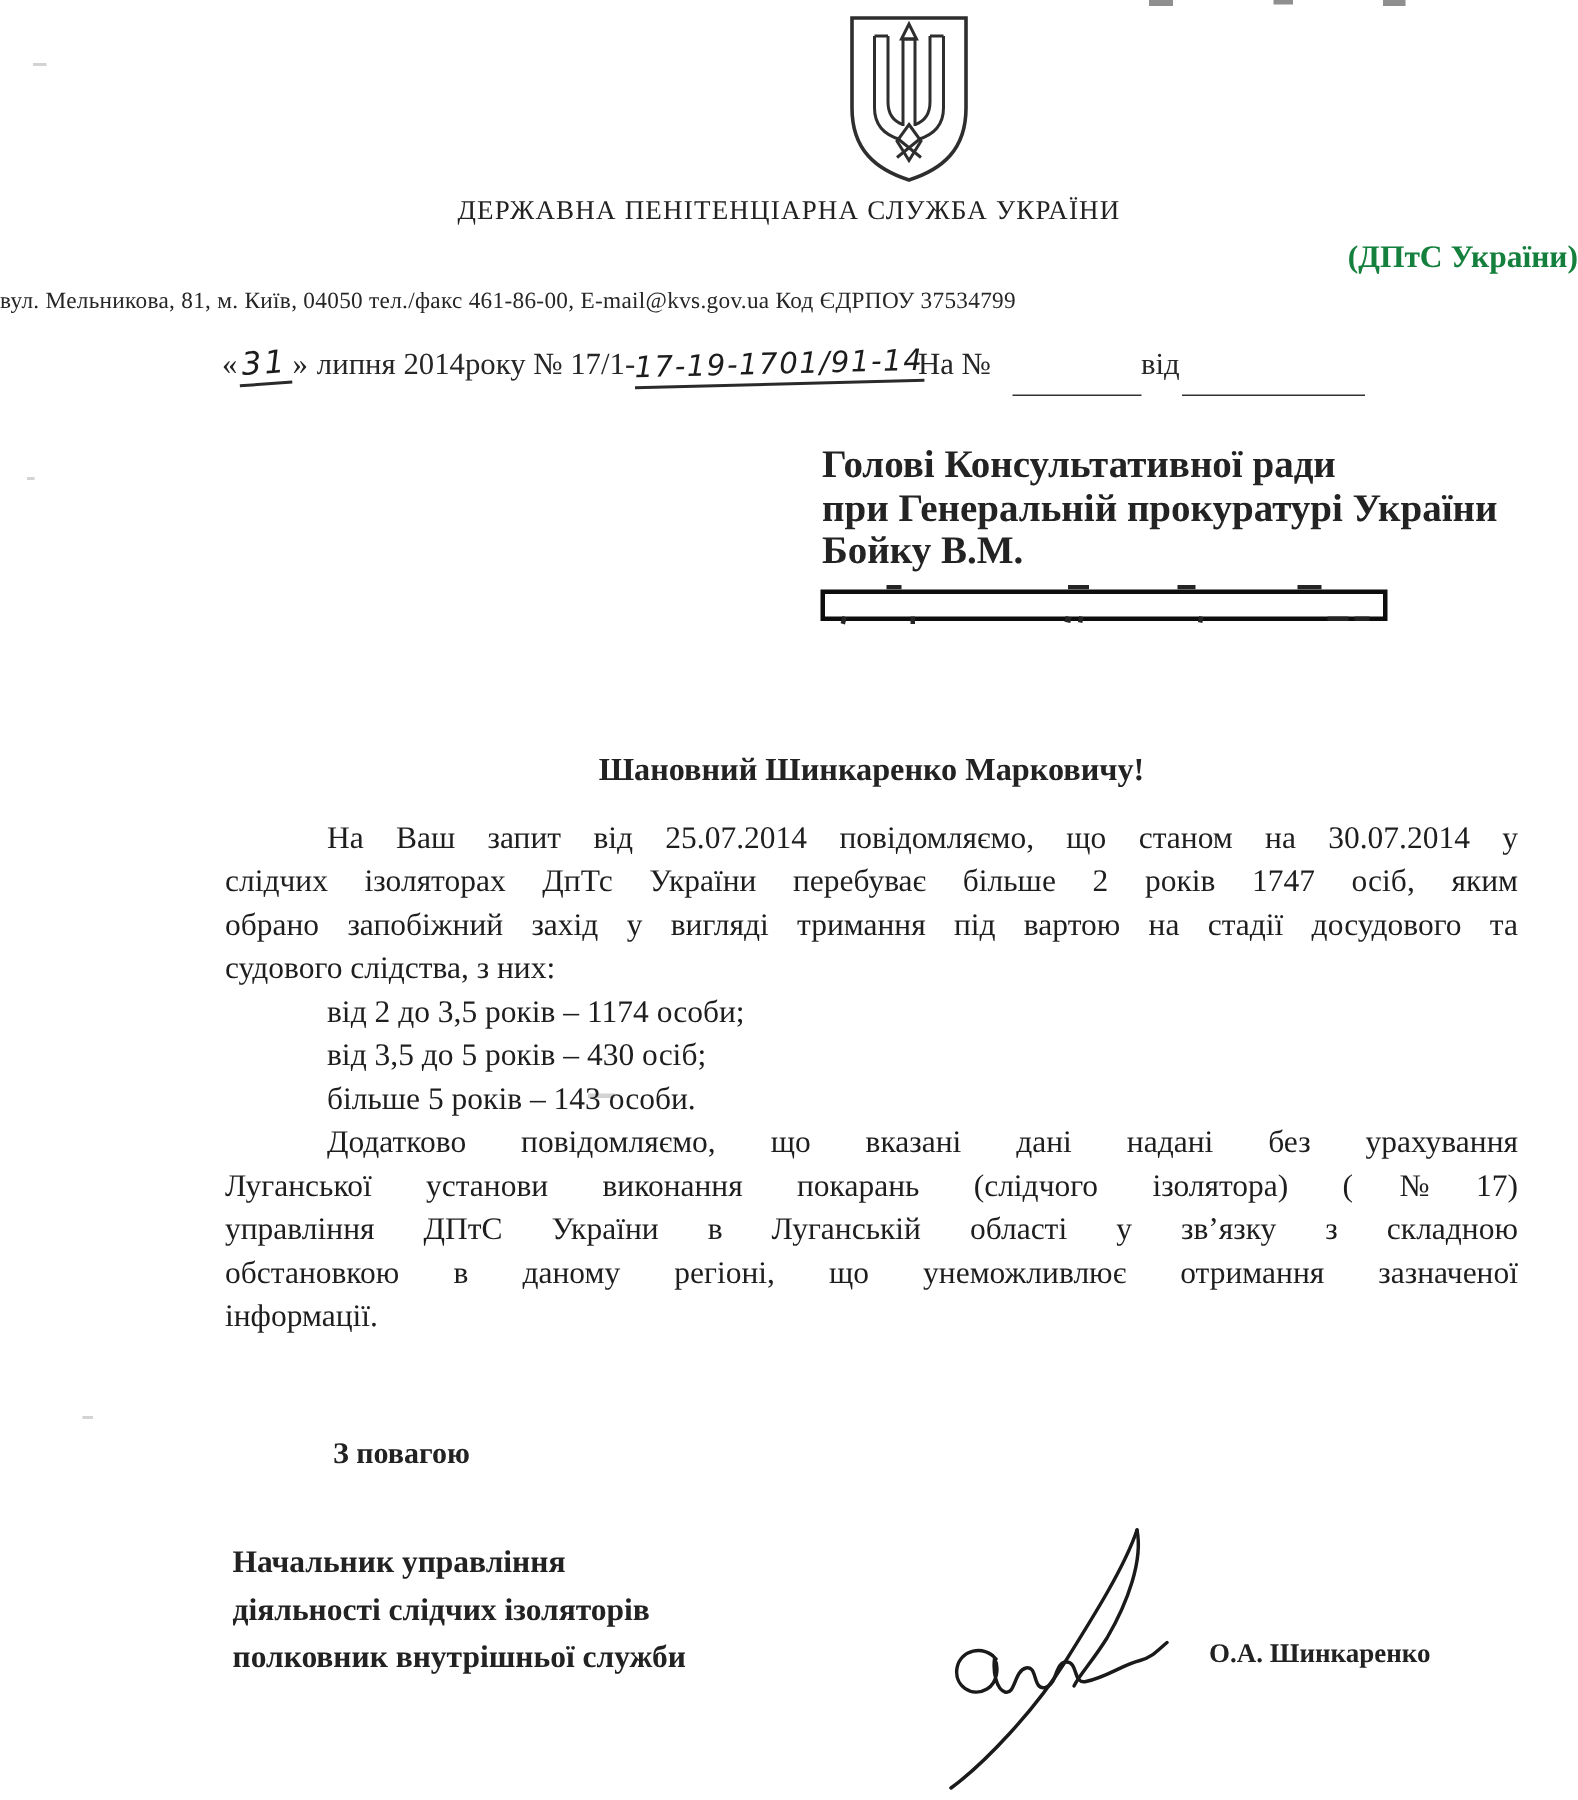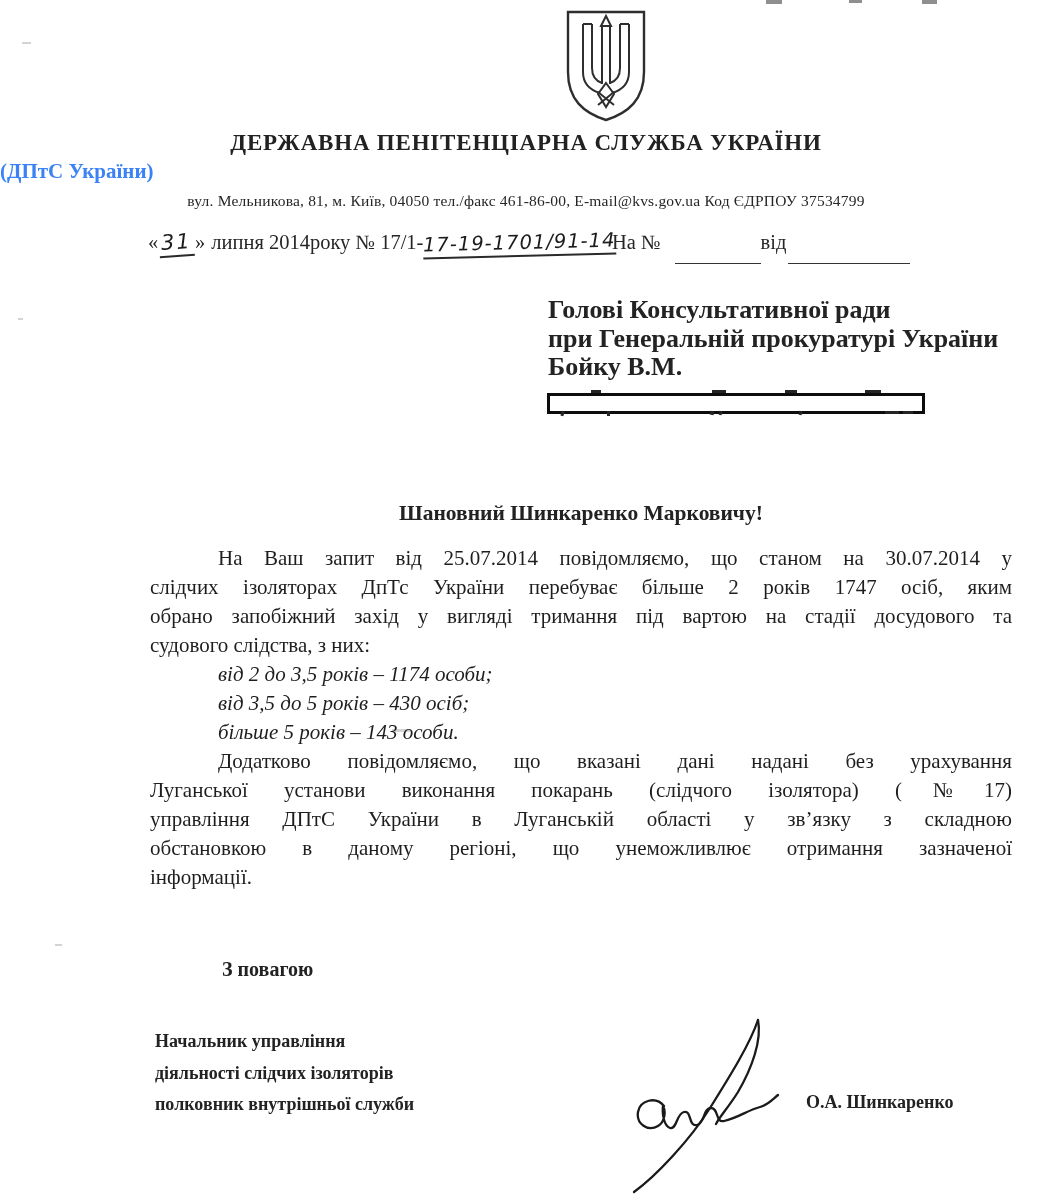--- a/index.html
+++ b/index.html
@@ -11,28 +11,28 @@
   
   .speck{position:absolute;background:#6a6a6a;opacity:.75;}
   .speck.light{background:#b5b5b5;opacity:.6;}
 
   
   .emblem{position:absolute;left:562px;top:8px;width:88px;height:116px;}
 
   
   .org-name{
     position:absolute;left:0;right:0;top:130px;text-align:center;
-    font-weight:bold;font-size:23px;letter-spacing:.8px;color:#222;
+    font-weight:normal;font-size:18px;letter-spacing:.8px;color:#222;
   }
   .org-short{
-    position:absolute;left:0;right:0;top:159px;text-align:left;
-    font-weight:bold;font-size:21px;color:#3b82f6;
+    position:absolute;left:0;right:0;top:159px;text-align:right;
+    font-weight:bold;font-size:21px;color:#15803d;
   }
   .org-address{
-    position:absolute;left:0;right:0;top:192px;text-align:center;
+    position:absolute;left:0;right:0;top:192px;text-align:left;
     font-size:15.5px;letter-spacing:.2px;color:#262626;
   }
 
   
   .ref-line{
     position:absolute;left:148px;top:230px;width:812px;height:34px;
     display:flex;align-items:baseline;font-size:20.5px;white-space:nowrap;color:#262626;
   }
   .hand{
     font-family:"DejaVu Sans",sans-serif;font-style:italic;color:#1c1c1c;
@@ -77,29 +77,29 @@
   }
 
   
   .body-text{
     position:absolute;left:150px;top:544px;width:862px;
     font-size:21px;line-height:29px;color:#1e1e1e;
   }
   .para div{text-align:justify;text-align-last:justify;}
   .para div:first-child{text-indent:68px;}
   .para div:last-child{text-align:justify;text-align-last:left;}
-  .list div{padding-left:68px;font-style:italic;}
+  .list div{padding-left:68px;}
 
   
   .regards{
     position:absolute;left:222px;top:958px;font-weight:bold;font-size:20px;color:#222;
   }
   .signer-title{
     position:absolute;left:155px;top:1026px;font-weight:bold;
-    font-size:18px;line-height:31.5px;color:#222;
+    font-size:21px;line-height:31.5px;color:#222;
   }
   .signer-name{
     position:absolute;left:806px;top:1092px;font-weight:bold;font-size:18px;color:#222;
   }
   .signature{position:absolute;left:612px;top:1010px;width:196px;height:190px;}
 </style>
 </head>
 <body>
 
 <div class="page">

